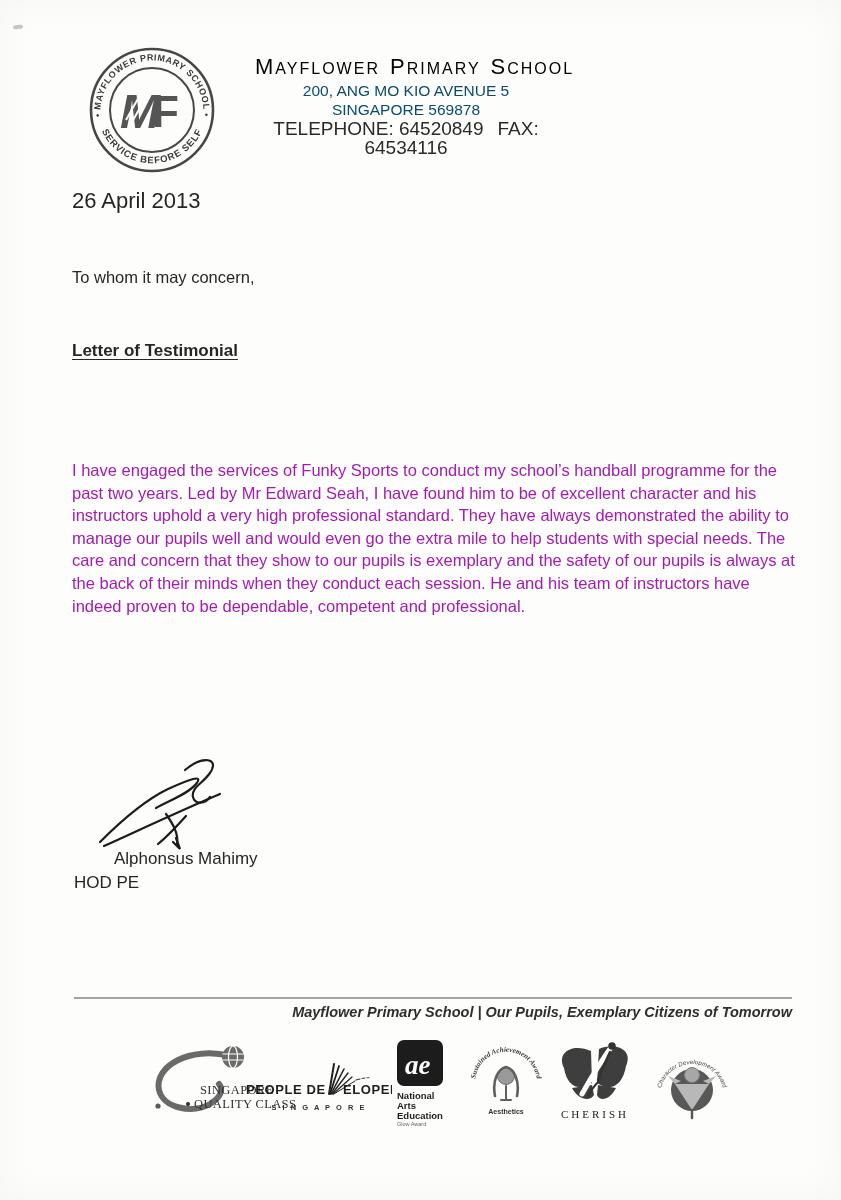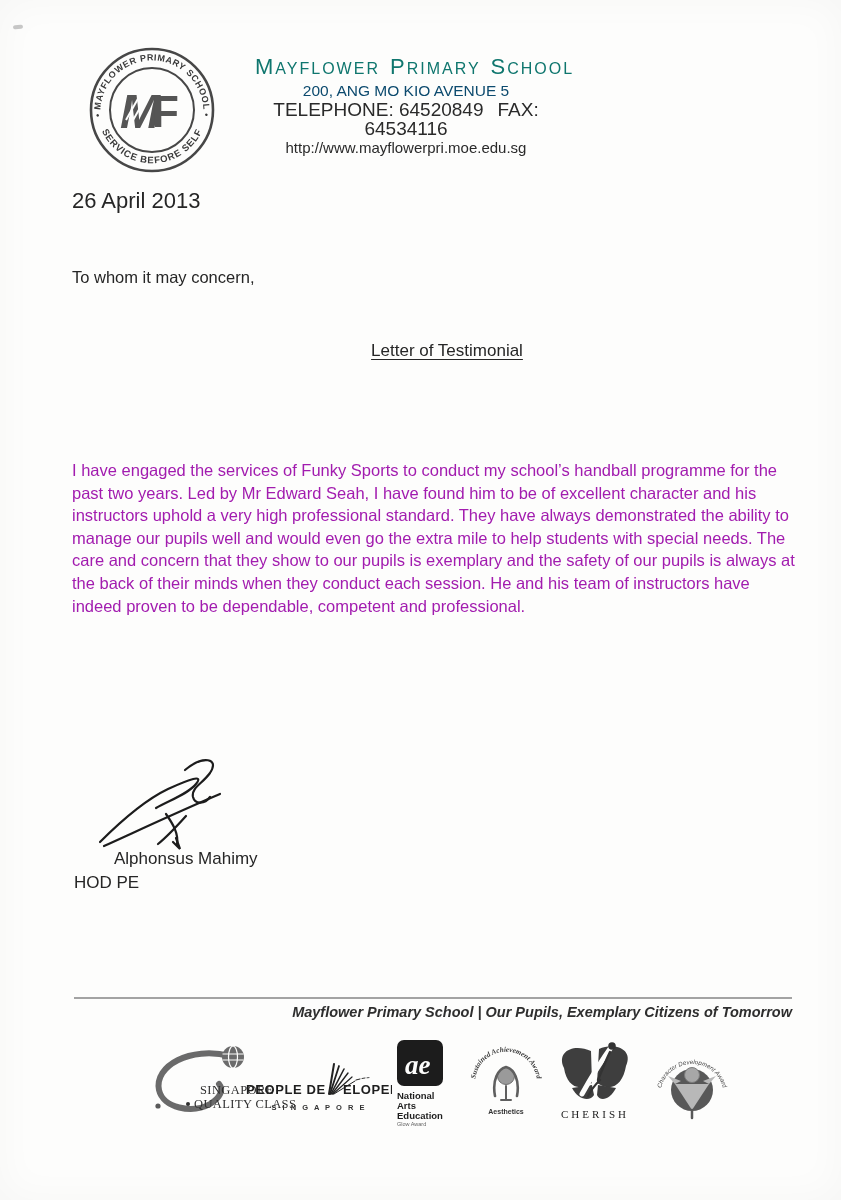--- a/index.html
+++ b/index.html
@@ -11,31 +11,31 @@
     overflow:hidden;
     font-family:"Liberation Sans", sans-serif;
     color:#262626;
     box-shadow:inset 0 0 40px rgba(0,0,0,0.03);
   }
   .abs{position:absolute;}
   
   .artifact{width:10px;height:4px;background:#9a9a9a;opacity:.55;transform:rotate(-6deg);border-radius:2px;}
   
   .header-text{left:250px;top:55px;width:312px;text-align:center;color:#2a2a2a;}
-  .school-title{white-space:nowrap;line-height:24px;color:#0f766e;}
+  .school-title{white-space:nowrap;line-height:24px;color:#000000;}
   .sc-word{display:inline-block;text-transform:uppercase;font-size:16px;letter-spacing:2px;margin:0 5px;}
   .sc-word::first-letter{font-size:22px;}
   .addr-line{font-size:15.5px;line-height:19px;color:#0c4a6e;}
   .contact-line{font-size:19px;line-height:19px;color:#2a2a2a;}
   .contact-line .fax{margin-left:14px;}
   .website{font-size:15px;line-height:19px;color:#2a2a2a;}
   
   .date{left:72px;top:188px;font-size:22px;}
   .salutation{left:72px;top:268px;font-size:16.5px;}
-  .subject{left:84px;top:341px;width:726px;text-align:center;font-size:17px;font-weight:normal;}
+  .subject{left:72px;top:341px;width:726px;text-align:left;font-size:17px;font-weight:bold;}
   .subject span{text-decoration:underline;text-underline-offset:3px;}
   .body-par{left:72px;top:459px;width:730px;font-size:16.5px;line-height:22.6px;color:#a21caf;}
   .signer-name{left:74px;top:849px;font-size:17px;margin-left:40px;}
   .signer-title{left:74px;top:873px;font-size:17px;}
   
   .rule{left:74px;top:997px;width:718px;height:2px;background:#a3a3a3;}
   .tagline{left:74px;top:1004px;width:718px;text-align:right;font-size:14.5px;font-style:italic;font-weight:bold;color:#2e2e2e;}
   .logo-label-serif{font-family:"Liberation Serif", serif;}
   svg text{user-select:none;}
 </style>
@@ -65,24 +65,24 @@
       <line x1="40" y1="76" x2="58" y2="44" stroke="#fdfdfc" stroke-width="2"></line>
       <line x1="46" y1="78" x2="64" y2="46" stroke="#fdfdfc" stroke-width="2"></line>
     </svg>
   </div>
 
   <div class="abs header-text">
     <div class="school-title">
       <span class="sc-word">Mayflower</span><span class="sc-word">Primary</span><span class="sc-word">School</span>
     </div>
     <div class="addr-line">200, ANG MO KIO AVENUE 5</div>
+    <div class="addr-line">SINGAPORE 569878</div>
     <div class="contact-line">
       <span>TELEPHONE: 64520849</span><span class="fax">FAX: 64534116</span>
     </div>
-    <div class="website">http://www.mayflowerpri.moe.edu.sg</div>
   </div>
 
   <div class="abs date">26 April 2013</div>
   <div class="abs salutation">To whom it may concern,</div>
   <div class="abs subject"><span>Letter of Testimonial</span></div>
   <div class="abs body-par">I have engaged the services of Funky Sports to conduct my school’s handball programme for the past two years. Led by Mr Edward Seah, I have found him to be of excellent character and his instructors uphold a very high professional standard. They have always demonstrated the ability to manage our pupils well and would even go the extra mile to help students with special needs. The care and concern that they show to our pupils is exemplary and the safety of our pupils is always at the back of their minds when they conduct each session. He and his team of instructors have indeed proven to be dependable, competent and professional.</div>
 
   <div class="abs" style="left:90px;top:752px;">
     <svg width="150" height="100" viewBox="0 0 150 100">
       <g fill="none" stroke="#1c1c1c" stroke-width="2.2" stroke-linecap="round">

